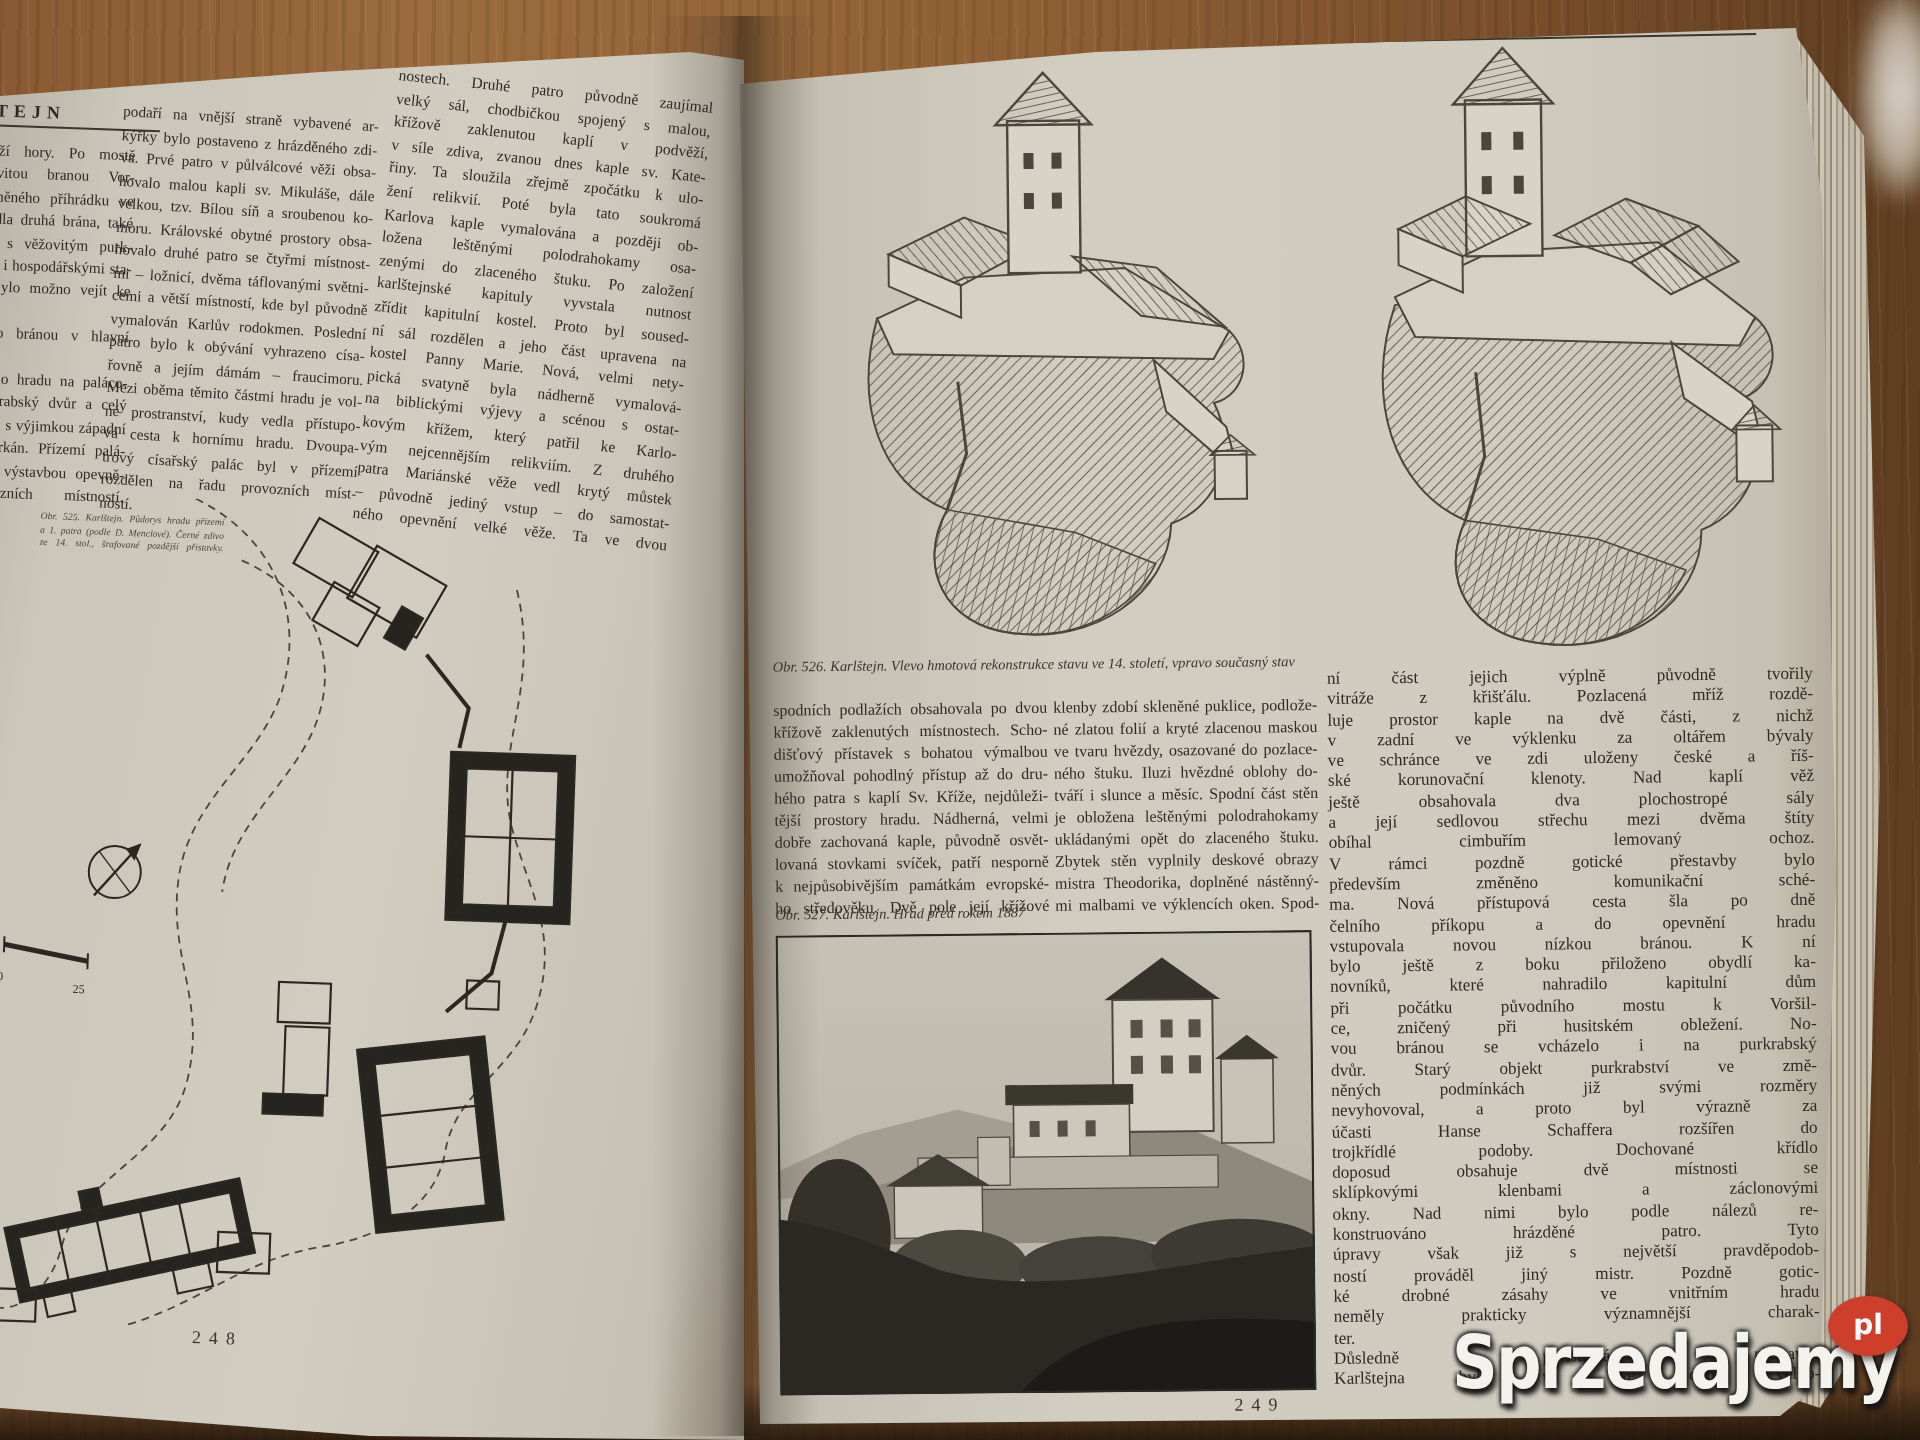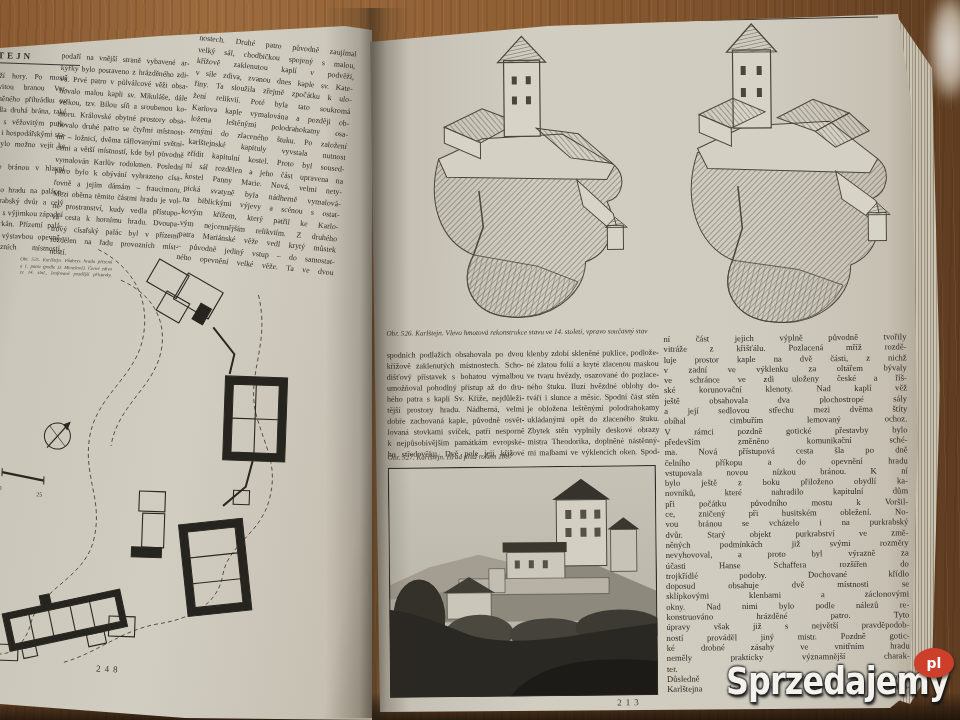--- a/index.html
+++ b/index.html
@@ -343,21 +343,21 @@
           <ellipse cx="30" cy="150" rx="26" ry="38" fill="#33312a"></ellipse>
           <ellipse cx="90" cy="166" rx="34" ry="18" fill="#4a483f"></ellipse>
           <ellipse cx="160" cy="168" rx="40" ry="16" fill="#44423a"></ellipse>
           <ellipse cx="230" cy="162" rx="44" ry="18" fill="#3c3a33"></ellipse>
           <path d="M0,142 C30,146 55,158 80,168 C120,180 170,172 210,166 C235,162 255,160 268,158 L268,230 L0,230 Z" fill="#2a2823"></path>
           <path d="M120,230 C150,196 200,190 268,196 L268,230 Z" fill="#1c1b17"></path>
           <rect x="0.5" y="0.5" width="267" height="229" fill="none" stroke="#2b2925" stroke-width="1.2"></rect>
         </svg>
       </div>
 
-      <div class="pagenum" style="left:242px;top:690px;">213</div>
+      <div class="pagenum" style="left:242px;top:690px;">249</div>
     </div>
   </div>
 
   <div class="gutter"></div>
 
   <div class="watermark">
     <span class="wm-text">Sprzedajemy</span>
     <span class="wm-badge">pl</span>
   </div>
 </div>

